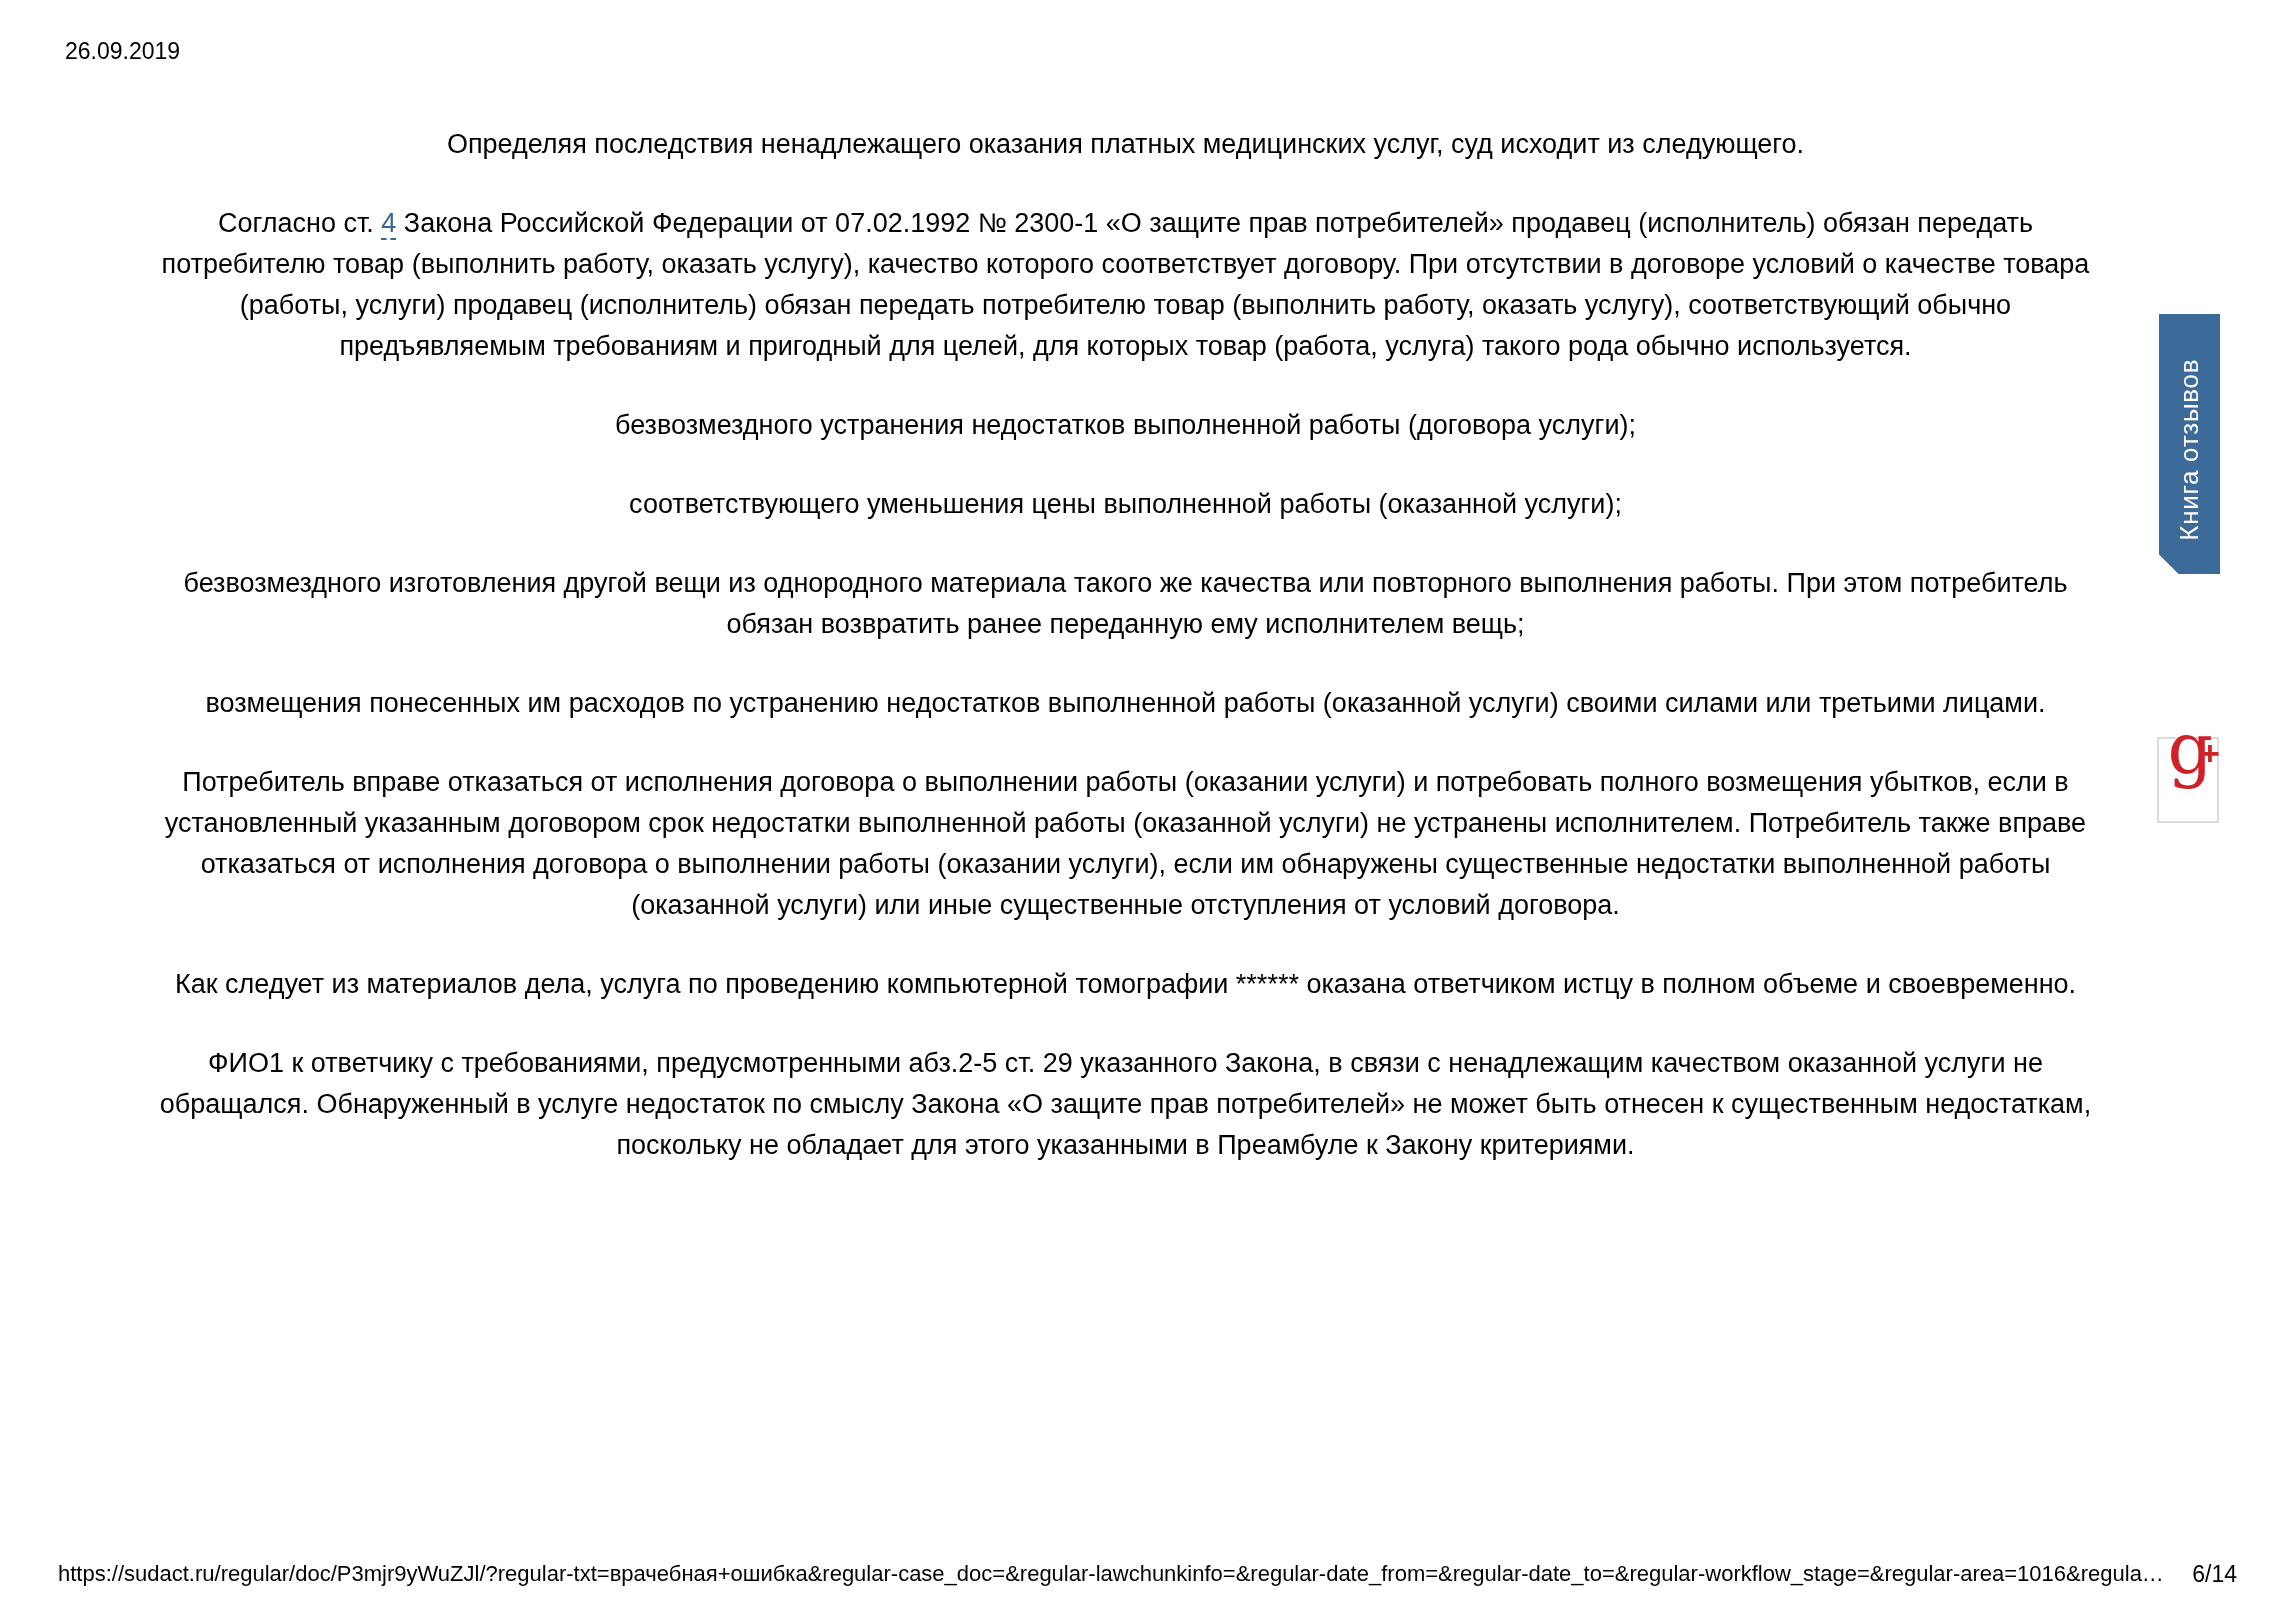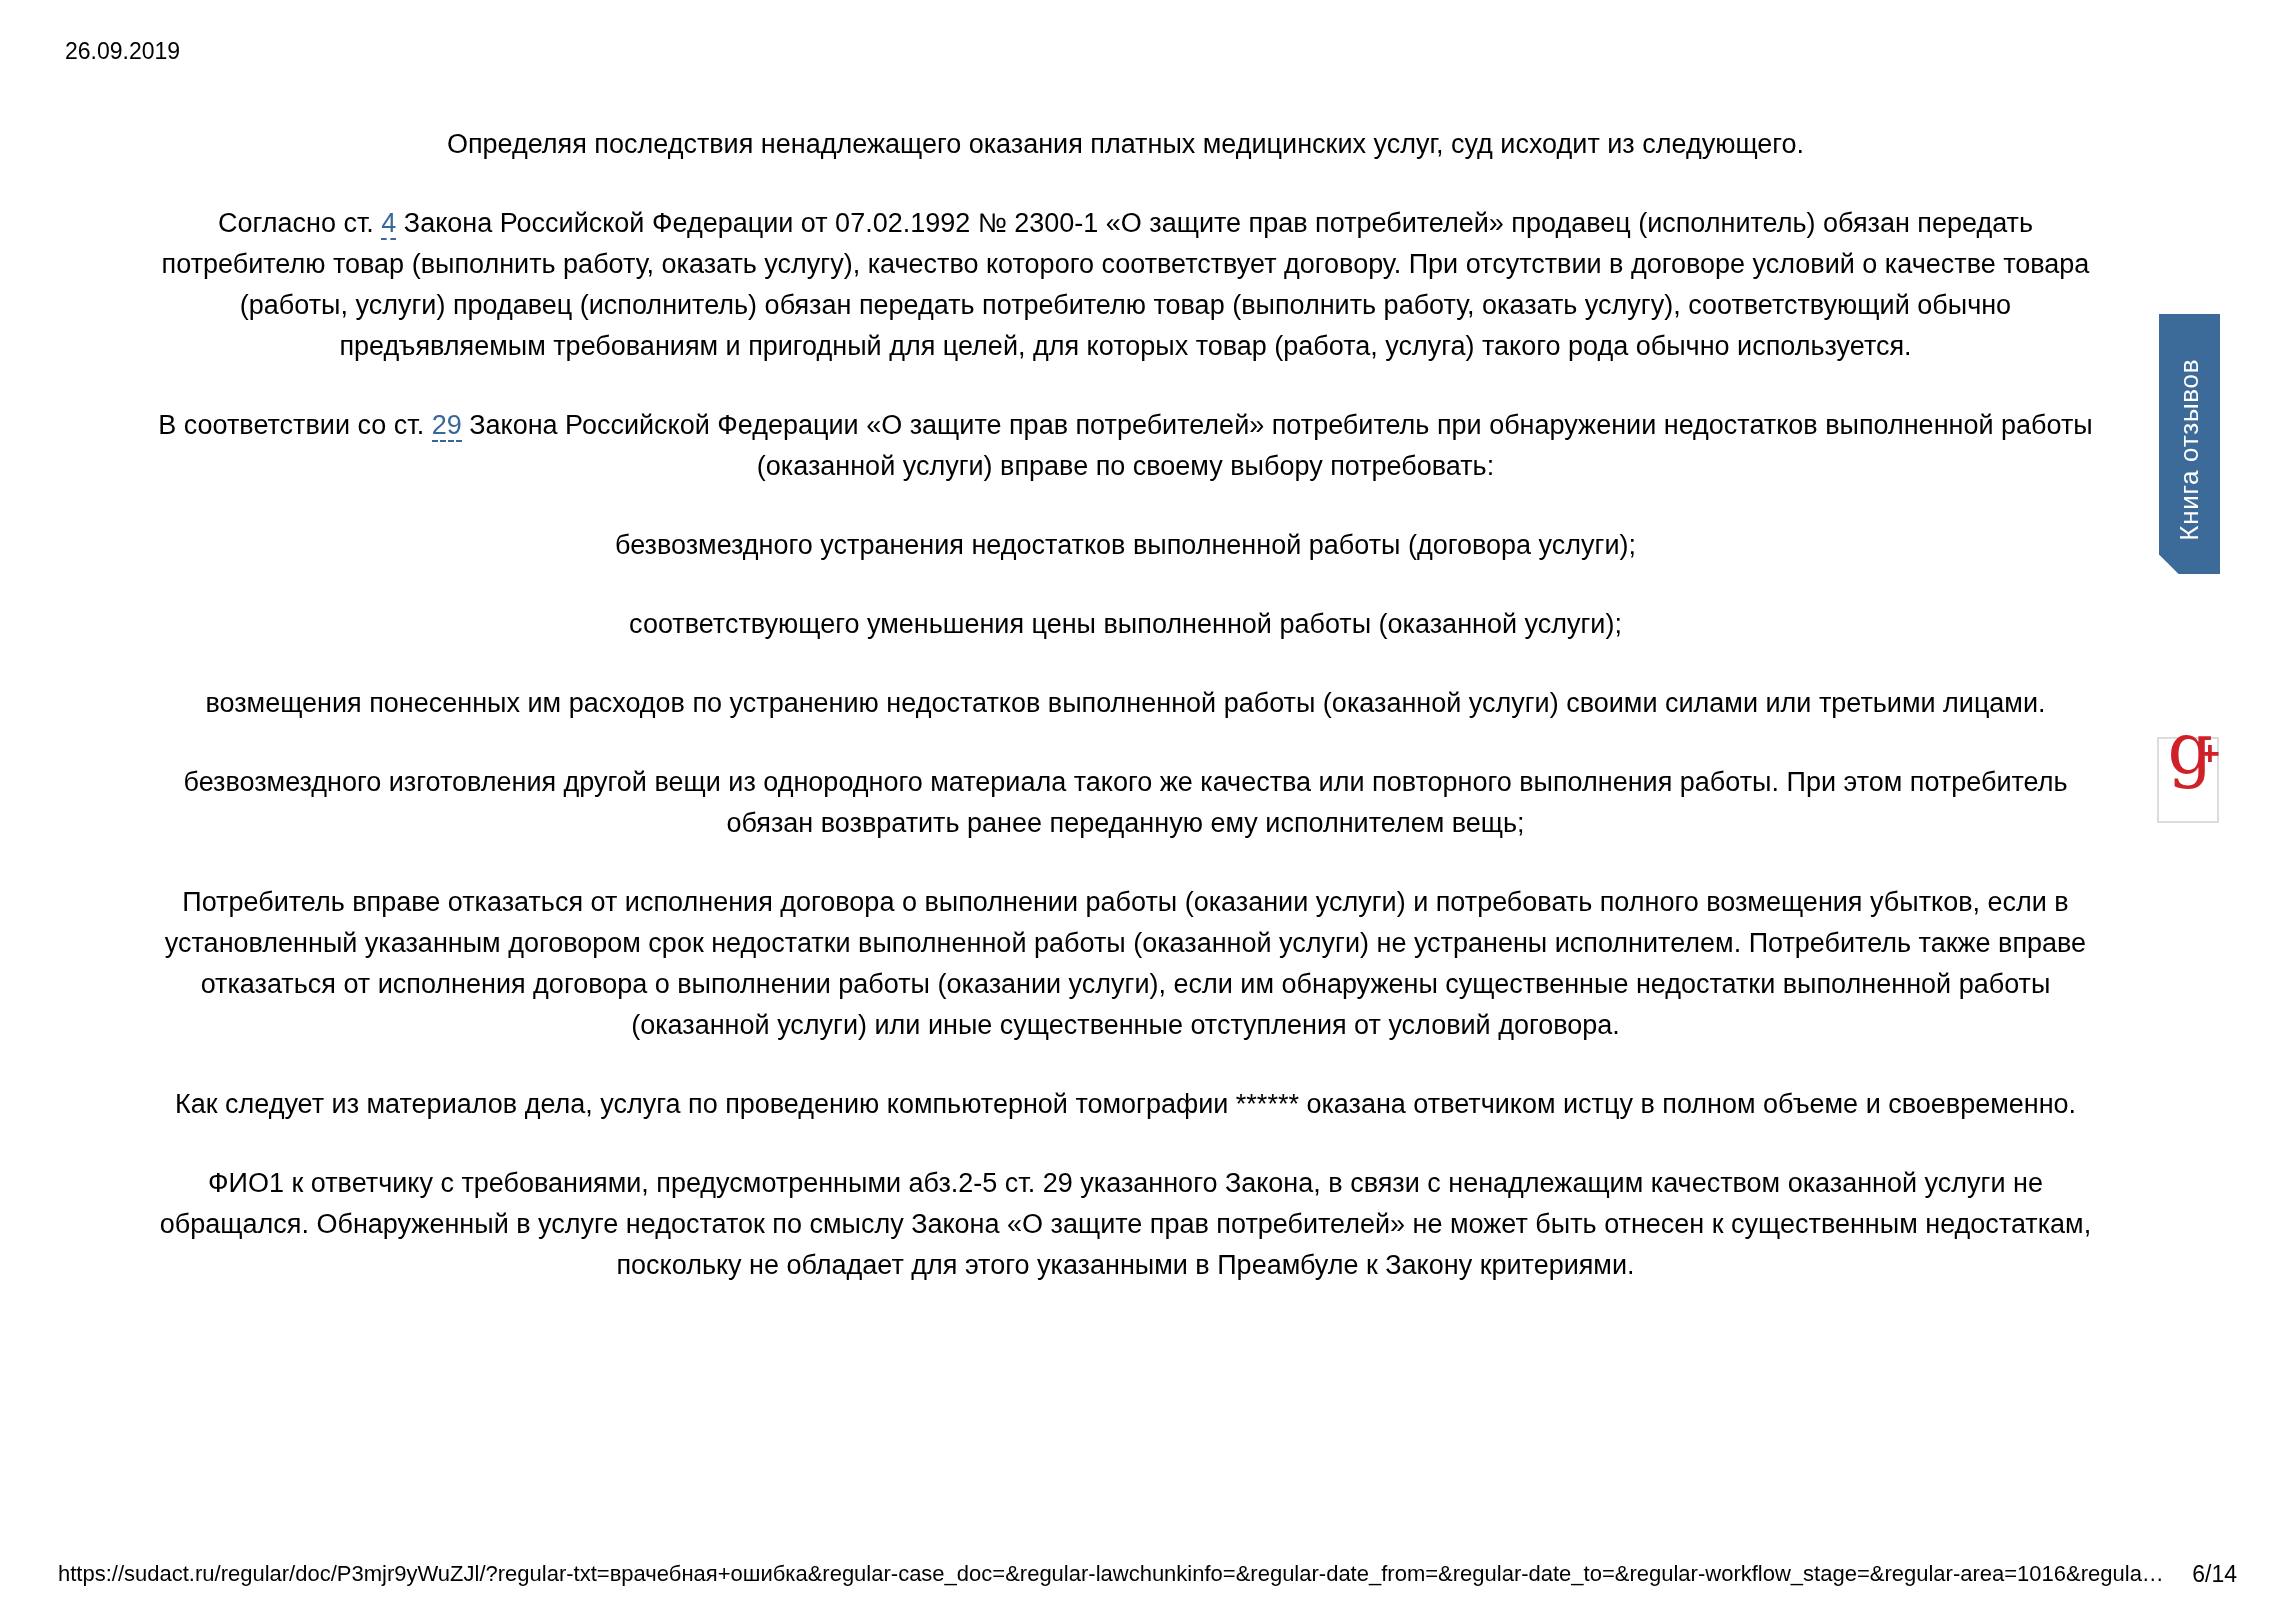--- a/index.html
+++ b/index.html
@@ -125,25 +125,24 @@
 </head>
 <body>
 
 <div class="page">
 
   <span class="hdr-date">26.09.2019</span>
 
   <div class="content">
     <p><span>Определяя последствия ненадлежащего оказания платных медицинских услуг, суд исходит из следующего.</span></p>
     <p><span>Согласно ст. </span><a class="doc-link">4</a><span> Закона Российской Федерации от 07.02.1992 № 2300-1 «О защите прав потребителей» продавец (исполнитель) обязан передать потребителю товар (выполнить работу, оказать услугу), качество которого соответствует договору. При отсутствии в договоре условий о качестве товара (работы, услуги) продавец (исполнитель) обязан передать потребителю товар (выполнить работу, оказать услугу), соответствующий обычно предъявляемым требованиям и пригодный для целей, для которых товар (работа, услуга) такого рода обычно используется.</span></p>
-    <p><span>В соответствии со ст. </span><a class="doc-link">29</a><span> Закона Российской Федерации «О защите прав потребителей» потребитель при обнаружении недостатков выполненной работы (оказанной услуги) вправе по своему выбору потребовать:</span></p>
     <p><span>безвозмездного устранения недостатков выполненной работы (договора услуги);</span></p>
     <p><span>соответствующего уменьшения цены выполненной работы (оказанной услуги);</span></p>
+    <p><span>безвозмездного изготовления другой вещи из однородного материала такого же качества или повторного выполнения работы. При этом потребитель обязан возвратить ранее переданную ему исполнителем вещь;</span></p>
     <p><span>возмещения понесенных им расходов по устранению недостатков выполненной работы (оказанной услуги) своими силами или третьими лицами.</span></p>
-    <p><span>безвозмездного изготовления другой вещи из однородного материала такого же качества или повторного выполнения работы. При этом потребитель обязан возвратить ранее переданную ему исполнителем вещь;</span></p>
     <p><span>Потребитель вправе отказаться от исполнения договора о выполнении работы (оказании услуги) и потребовать полного возмещения убытков, если в установленный указанным договором срок недостатки выполненной работы (оказанной услуги) не устранены исполнителем. Потребитель также вправе отказаться от исполнения договора о выполнении работы (оказании услуги), если им обнаружены существенные недостатки выполненной работы (оказанной услуги) или иные существенные отступления от условий договора.</span></p>
     <p><span>Как следует из материалов дела, услуга по проведению компьютерной томографии ****** оказана ответчиком истцу в полном объеме и своевременно.</span></p>
     <p><span>ФИО1 к ответчику с требованиями, предусмотренными абз.2-5 ст. 29 указанного Закона, в связи с ненадлежащим качеством оказанной услуги не обращался. Обнаруженный в услуге недостаток по смыслу Закона «О защите прав потребителей» не может быть отнесен к существенным недостаткам, поскольку не обладает для этого указанными в Преамбуле к Закону критериями.</span></p>
   </div>
 
   <div class="feedback-tab">
     <span class="label">Книга отзывов</span>
   </div>
 
   <div class="gplus">

